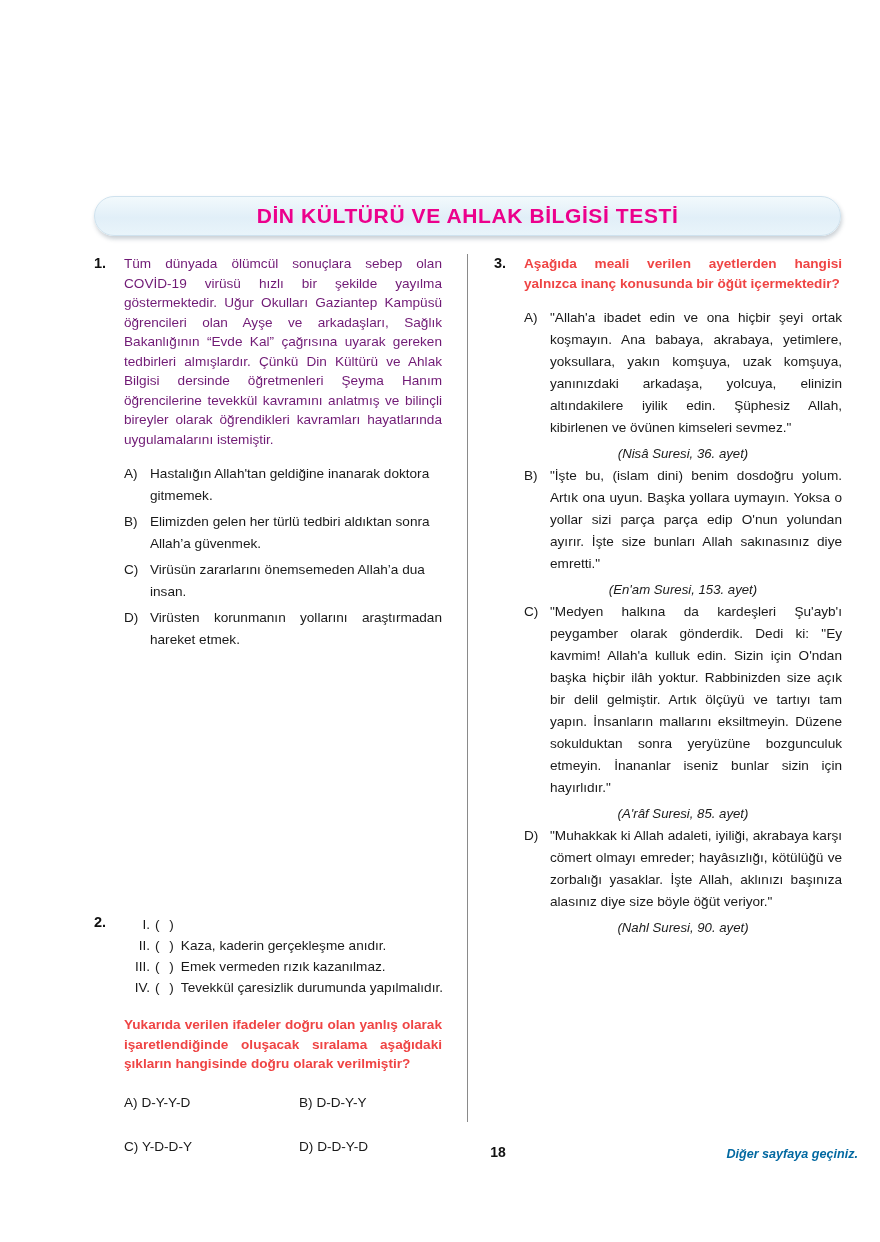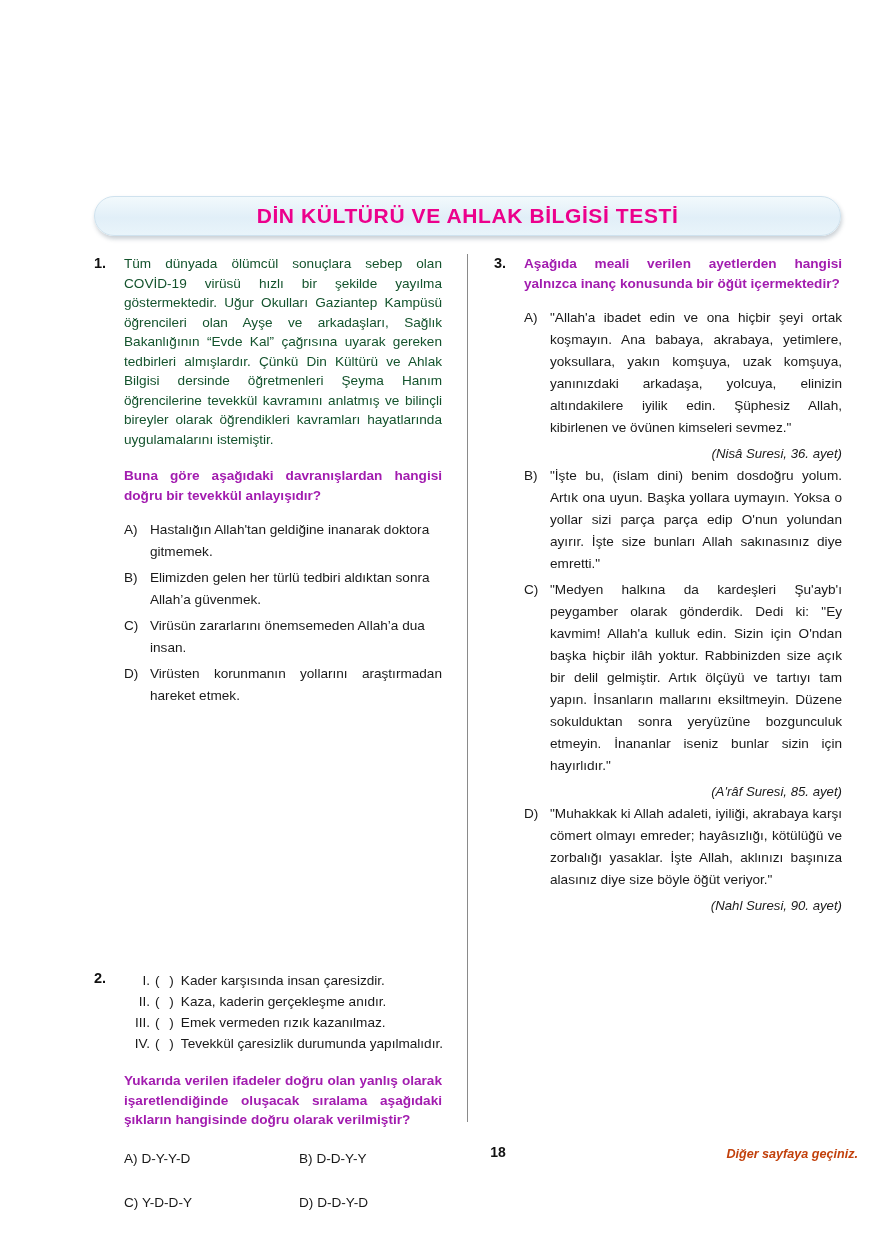--- a/index.html
+++ b/index.html
@@ -83,30 +83,30 @@
   .q-body {
     flex: 1 1 auto;
     min-width: 0;
   }
 
   .stem {
     font-size: 13.6px;
     line-height: 19.5px;
     text-align: justify;
     text-justify: inter-word;
-    color: #14532d;
+    color: #701a75;
     hyphens: manual;
   }
   .stem-bold {
     font-size: 13.6px;
     line-height: 19.5px;
     font-weight: bold;
     text-align: justify;
     text-justify: inter-word;
-    color: #a21caf;
+    color: #ef4444;
     margin-top: 17px;
   }
 
   
   .options {
     margin-top: 14px;
   }
   .option {
     display: flex;
     align-items: flex-start;
@@ -127,21 +127,21 @@
     text-align: justify;
     text-justify: inter-word;
     color: #1a1a1a;
   }
   .opt-text.no-justify { text-align: left; }
 
   .citation {
     font-size: 13.2px;
     line-height: 22px;
     font-style: italic;
-    text-align: right;
+    text-align: center;
     color: #1a1a1a;
     margin-top: 1px;
   }
 
   
   .roman-list {
     margin-top: 1px;
   }
   .roman-row {
     display: flex;
@@ -192,41 +192,40 @@
     color: #111;
     padding-left: 22px;
   }
   .footer-note {
     position: absolute;
     right: 58px;
     top: 1131px;
     font-size: 12.6px;
     font-weight: bold;
     font-style: italic;
-    color: #c2410c;
+    color: #0369a1;
   }
 </style>
 </head>
 <body>
 
 <div class="page">
 
   <div class="test-header">
     <div class="test-header-title">DİN KÜLTÜRÜ VE AHLAK BİLGİSİ TESTİ</div>
   </div>
 
   <div class="column-divider"></div>
 
   <div class="col col-left">
 
     <div class="question">
       <div class="q-num">1.</div>
       <div class="q-body">
         <div class="stem">Tüm dünyada ölümcül sonuçlara sebep olan COVİD-19 virüsü hızlı bir şekilde yayılma göstermektedir. Uğur Okulları Gaziantep Kampüsü öğrencileri olan Ayşe ve arkadaşları, Sağlık Bakanlığının “Evde Kal” çağrısına uyarak gereken tedbirleri almışlardır. Çünkü Din Kültürü ve Ahlak Bilgisi dersinde öğretmenleri Şeyma Hanım öğrencilerine tevekkül kavramını anlatmış ve bilinçli bireyler olarak öğrendikleri kavramları hayatlarında uygulamalarını istemiştir.</div>
-        <div class="stem-bold">Buna göre aşağıdaki davranışlardan hangisi doğru bir tevekkül anlayışıdır?</div>
         <div class="options">
           <div class="option">
             <div class="opt-letter">A)</div>
             <div class="opt-text no-justify">Hastalığın Allah'tan geldiğine inanarak doktora gitmemek.</div>
           </div>
           <div class="option">
             <div class="opt-letter">B)</div>
             <div class="opt-text no-justify">Elimizden gelen her türlü tedbiri aldıktan sonra Allah’a güvenmek.</div>
           </div>
           <div class="option">
@@ -242,21 +241,20 @@
     </div>
 
     <div class="question q-gap-2">
       <div class="q-num">2.</div>
       <div class="q-body">
 
         <div class="roman-list">
           <div class="roman-row">
             <span class="roman-num">I.</span>
             <span class="roman-box">(   )</span>
-            <span class="roman-text">Kader karşısında insan çaresizdir.</span>
           </div>
           <div class="roman-row">
             <span class="roman-num">II.</span>
             <span class="roman-box">(   )</span>
             <span class="roman-text">Kaza, kaderin gerçekleşme anıdır.</span>
           </div>
           <div class="roman-row">
             <span class="roman-num">III.</span>
             <span class="roman-box">(   )</span>
             <span class="roman-text">Emek vermeden rızık kazanılmaz.</span>
@@ -306,20 +304,21 @@
           <div class="option">
             <div class="opt-letter">A)</div>
             <div class="opt-text">"Allah'a ibadet edin ve ona hiçbir şeyi ortak koşmayın. Ana babaya, akrabaya, yetimlere, yoksullara, yakın komşuya, uzak komşuya, yanınızdaki arkadaşa, yolcuya, elinizin altındakilere iyilik edin. Şüphesiz Allah, kibirlenen ve övünen kimseleri sevmez."</div>
           </div>
           <div class="citation">(Nisâ Suresi, 36. ayet)</div>
 
           <div class="option">
             <div class="opt-letter">B)</div>
             <div class="opt-text">"İşte bu, (islam dini) benim dosdoğru yolum. Artık ona uyun. Başka yollara uymayın. Yoksa o yollar sizi parça parça edip O'nun yolundan ayırır. İşte size bunları Allah sakınasınız diye emretti."</div>
           </div>
+          <div class="citation">(En'am Suresi, 153. ayet)</div>
 
           <div class="option">
             <div class="opt-letter">C)</div>
             <div class="opt-text">"Medyen halkına da kardeşleri Şu'ayb'ı peygamber olarak gönderdik. Dedi ki: "Ey kavmim! Allah'a kulluk edin. Sizin için O'ndan başka hiçbir ilâh yoktur. Rabbinizden size açık bir delil gelmiştir. Artık ölçüyü ve tartıyı tam yapın. İnsanların mallarını eksiltmeyin. Düzene sokulduktan sonra yeryüzüne bozgunculuk etmeyin. İnananlar iseniz bunlar sizin için hayırlıdır."</div>
           </div>
           <div class="citation">(A'râf Suresi, 85. ayet)</div>
 
           <div class="option">
             <div class="opt-letter">D)</div>
             <div class="opt-text">"Muhakkak ki Allah adaleti, iyiliği, akrabaya karşı cömert olmayı emreder; hayâsızlığı, kötülüğü ve zorbalığı yasaklar. İşte Allah, aklınızı başınıza alasınız diye size böyle öğüt veriyor."</div>

